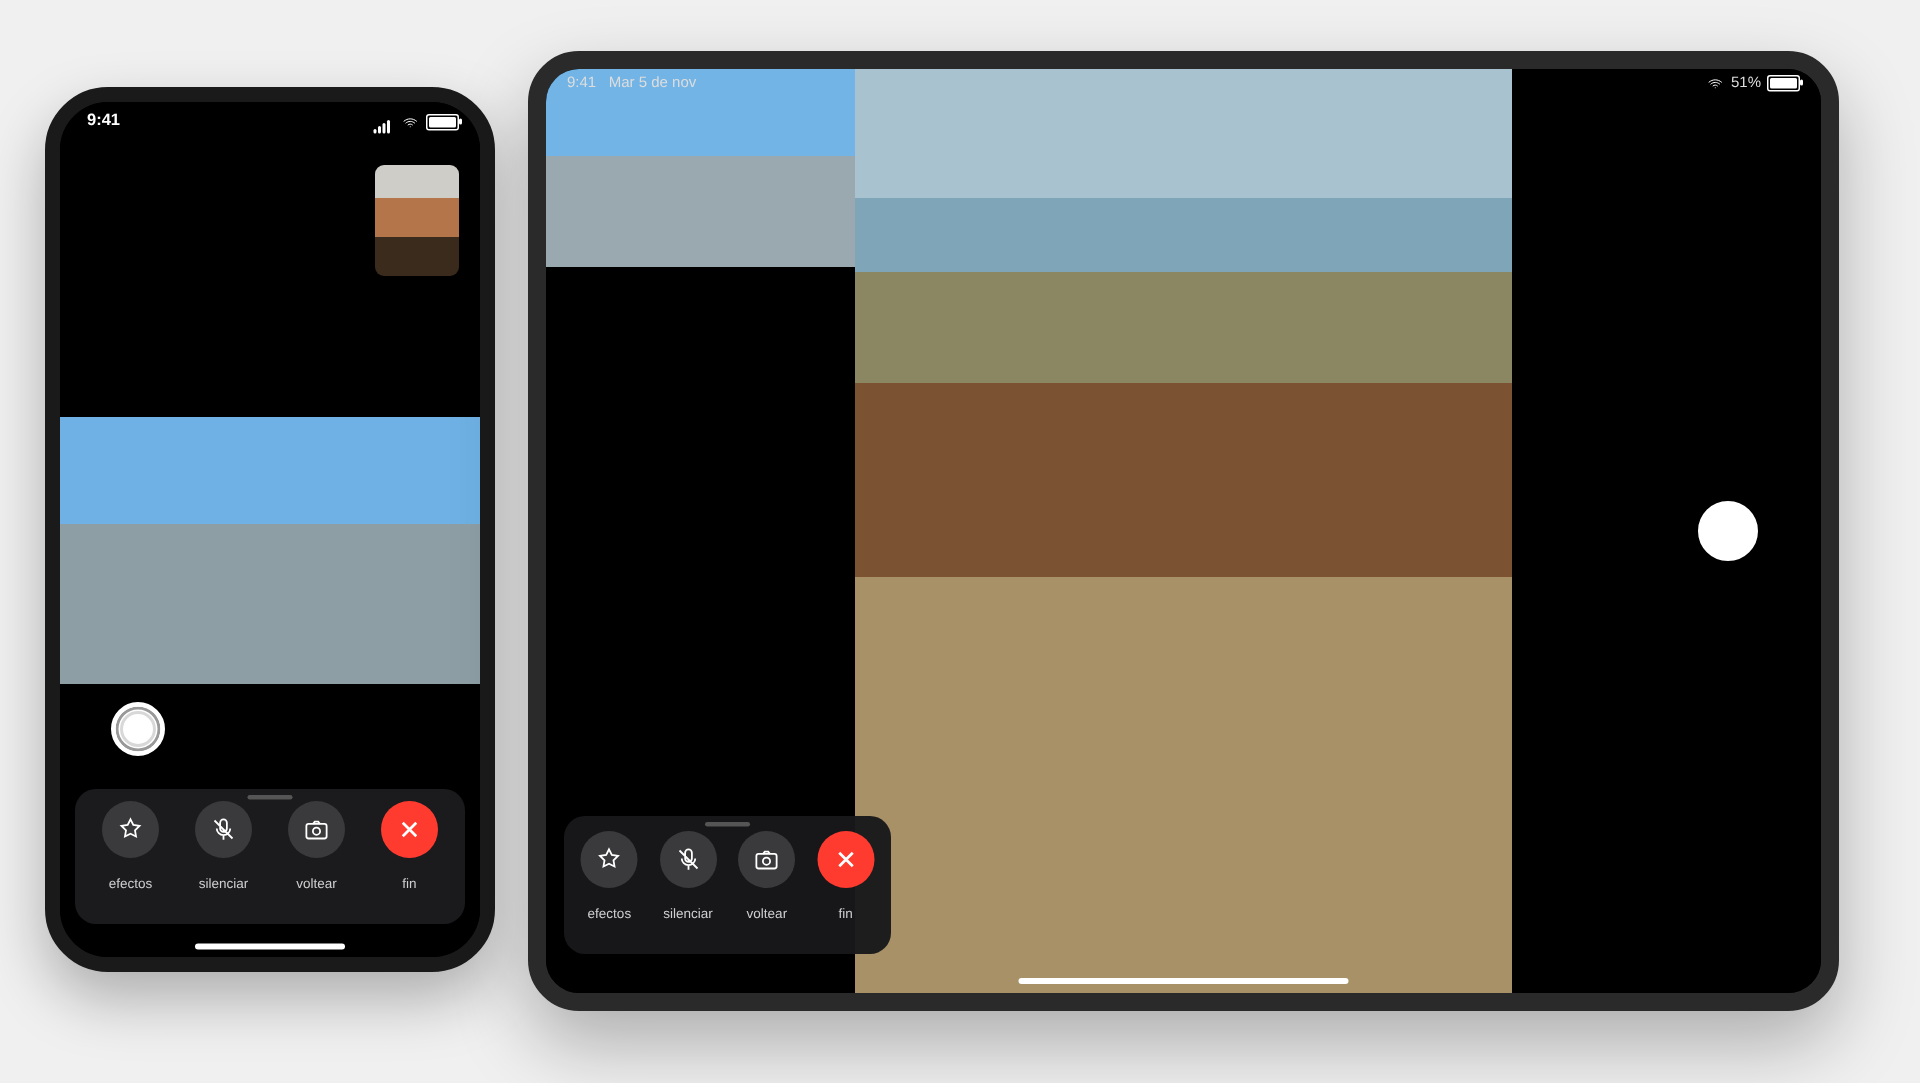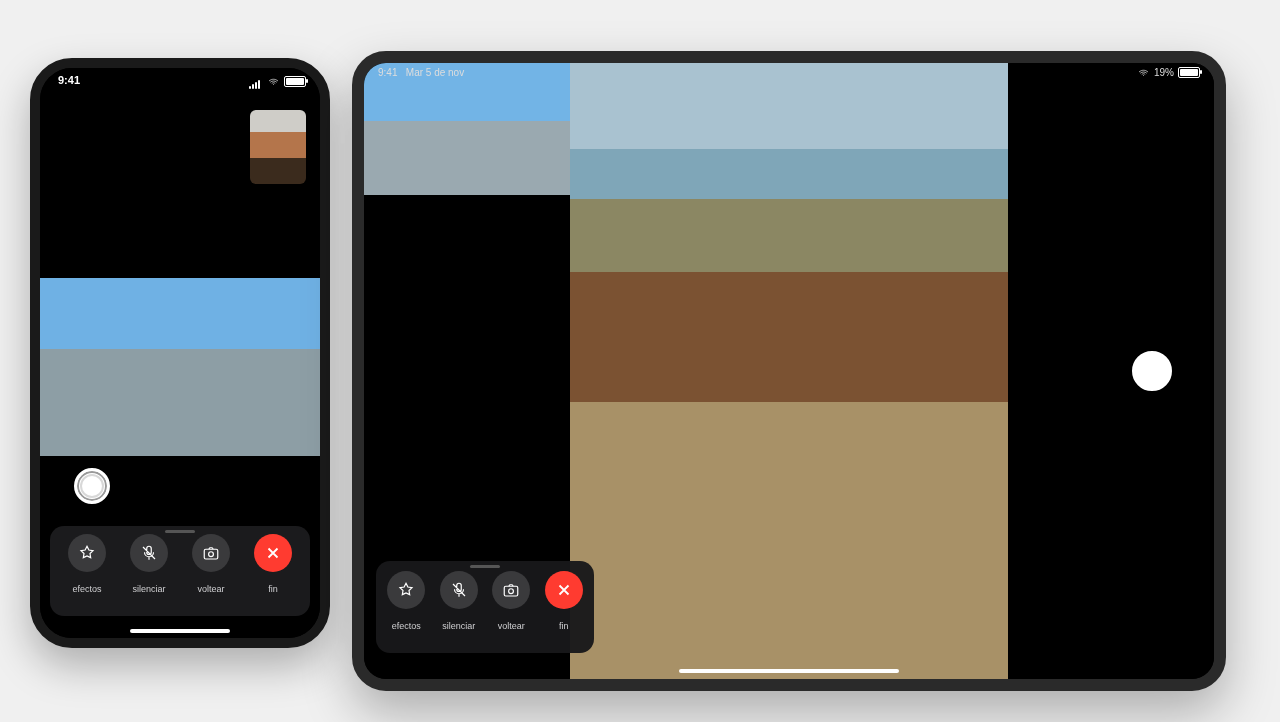--- a/index.html
+++ b/index.html
@@ -43,21 +43,20 @@
   }
   .iphone .grab{position:absolute;top:4px;left:50%;transform:translateX(-50%);width:30px;height:3px;border-radius:3px;background:#555;}
   .iphone .home{position:absolute;bottom:5px;left:50%;transform:translateX(-50%);width:100px;height:4px;border-radius:4px;background:#fff;}
 
   
   .ipad{
     position:absolute;left:352px;top:34px;width:850px;height:616px;
     background:#000;border-radius:34px;border:12px solid #2a2a2a;
     box-shadow:0 22px 50px rgba(0,0,0,.28);
     overflow:hidden;
-    margin-top:17px;
   }
   .ipad .status{
     position:absolute;top:4px;left:0;right:0;height:18px;color:#ddd;font-size:10px;z-index:10;
   }
   .ipad .status .left{position:absolute;left:14px;top:0;}
   .ipad .status .right{position:absolute;right:14px;top:0;display:flex;align-items:center;gap:4px;}
   .ipad .screen{position:absolute;inset:0;background:#000;}
   .ipad .main-video{
     position:absolute;left:206px;top:0;width:438px;height:616px;
     background:linear-gradient(#a9c2d0 0 14%, #7fa6b8 14% 22%, #8b8763 22% 34%, #7b5232 34% 55%, #a89167 55% 100%);
@@ -177,21 +176,21 @@
   <div class="ipad">
     <div class="status">
       <span class="left">
         <span>9:41</span>&nbsp;&nbsp;
         <span>Mar 5 de nov</span>
       </span>
       <span class="right">
         <svg class="wifi-icn" viewBox="0 0 24 24">
             <path d="M2 9c6-5 14-5 20 0M5 12c4-3.5 10-3.5 14 0M8.5 15c2-1.8 5-1.8 7 0M12 18h0" stroke="#fff" stroke-width="1.6" fill="none" stroke-linecap="round"></path>
           </svg>
-        <span>19%</span>
+        <span>51%</span>
         <span class="batt">
             <span class="fill"></span>
           </span>
       </span>
     </div>
 
     <div class="screen">
       <div class="main-video"></div>
       <div class="pip"></div>
 

